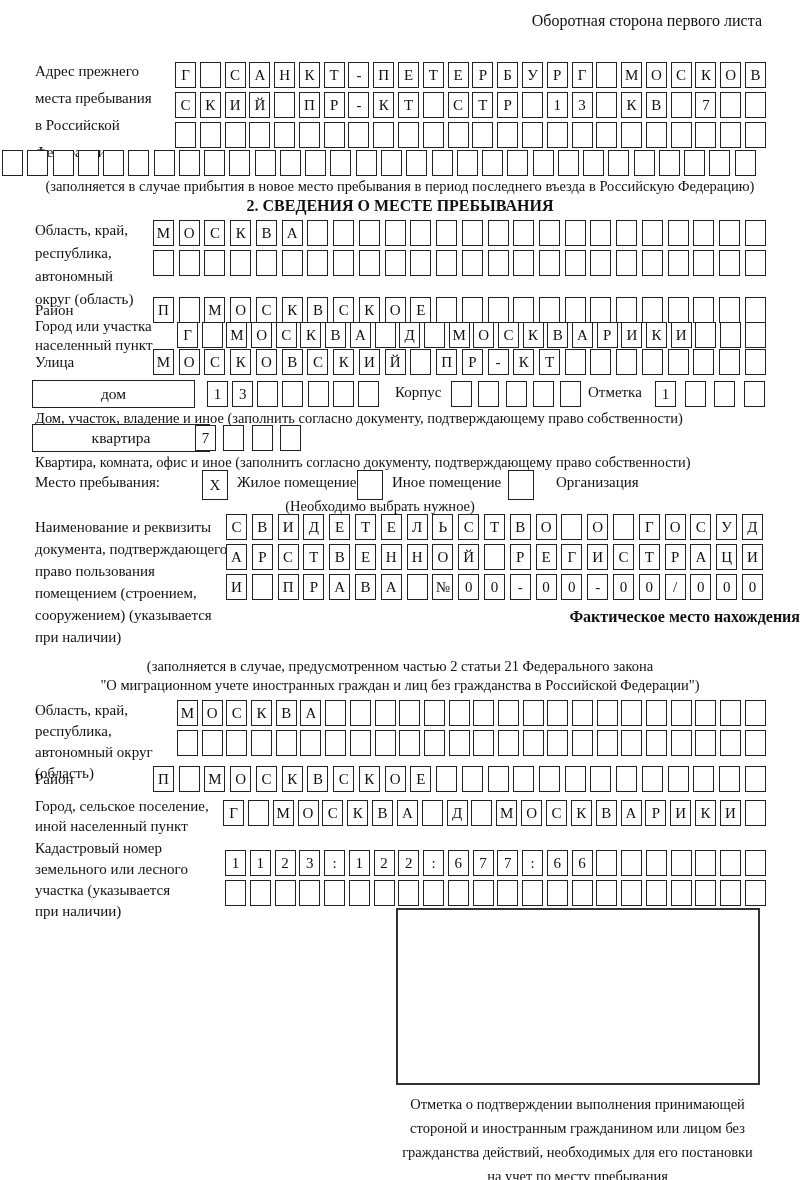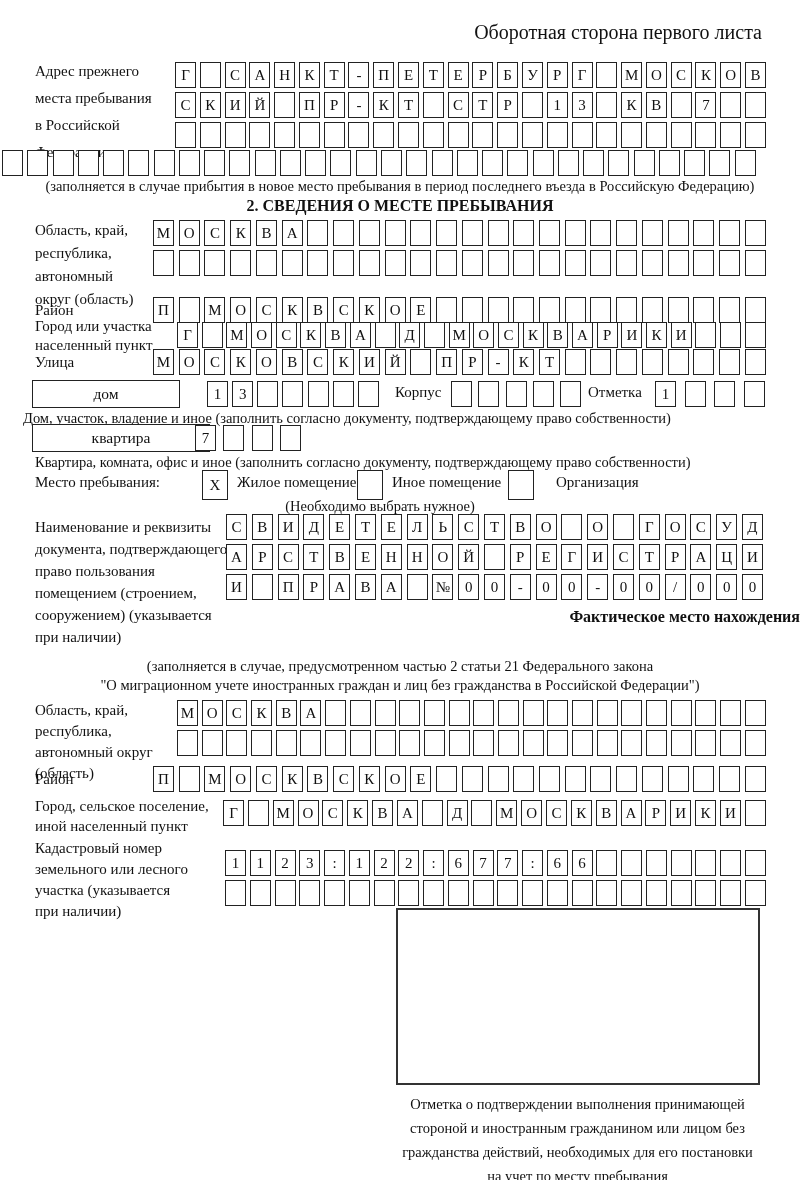--- a/index.html
+++ b/index.html
@@ -20,21 +20,21 @@
            display:flex;align-items:center;justify-content:center;font-size:15.5px;background:#fff;}
   .cb{position:absolute;width:26px;height:30px;border:1.5px solid #222;box-sizing:border-box;
       display:flex;align-items:center;justify-content:center;font-size:15px;background:#fff;}
   .stamp-box{position:absolute;border:2px solid #333;box-sizing:border-box;background:#fff;}
 </style>
 </head>
 <body>
 
 <div class="page">
 
-  <div class="abs" style="top:21px;right:38px;font-size:20px;">Оборотная сторона первого листа</div>
+  <div class="abs" style="top:12px;right:38px;font-size:16px;">Оборотная сторона первого листа</div>
 
   <div class="label" style="left:35px;top:58px;">
     <div>Адрес прежнего</div>
     <div>места пребывания</div>
     <div>в Российской</div>
     <div>Федерации</div>
   </div>
   <div class="cellrow" style="left:175px;top:62px;width:591px;">
       <div class="cell">Г</div>
       <div class="cell"></div>
@@ -288,21 +288,21 @@
       <div class="cell"></div>
       <div class="cell"></div>
       <div class="cell"></div>
       <div class="cell"></div>
       <div class="cell"></div>
       <div class="cell"></div>
       <div class="cell"></div>
       <div class="cell"></div>
     </div>
 
-  <div class="formbox" style="left:32px;top:380px;width:148px;font-family:Liberation Serif, serif;">дом</div>
+  <div class="formbox" style="left:32px;top:380px;width:163px;font-family:Liberation Serif, serif;">дом</div>
   <div class="cellrow" style="left:207px;top:381px;width:172px;">
       <div class="cell">1</div>
       <div class="cell">3</div>
       <div class="cell"></div>
       <div class="cell"></div>
       <div class="cell"></div>
       <div class="cell"></div>
       <div class="cell"></div>
     </div>
   <div class="abs" style="left:395px;top:384px;font-size:15px;">Корпус</div>
@@ -313,21 +313,21 @@
       <div class="cell"></div>
       <div class="cell"></div>
     </div>
   <div class="abs" style="left:588px;top:384px;font-size:15px;">Отметка</div>
   <div class="cellrow" style="left:655px;top:381px;width:110px;">
       <div class="cell">1</div>
       <div class="cell"></div>
       <div class="cell"></div>
       <div class="cell"></div>
     </div>
-  <div class="caption" style="left:23px;top:410px;">Дом, участок, владение и иное (заполнить согласно документу, подтверждающему право собственности)</div>
+  <div class="caption" style="left:35px;top:410px;">Дом, участок, владение и иное (заполнить согласно документу, подтверждающему право собственности)</div>
 
   <div class="formbox" style="left:32px;top:424px;width:178px;">квартира</div>
   <div class="cellrow" style="left:195px;top:425px;width:106px;">
       <div class="cell">7</div>
       <div class="cell"></div>
       <div class="cell"></div>
       <div class="cell"></div>
     </div>
   <div class="caption" style="left:35px;top:454px;">Квартира, комната, офис и иное (заполнить согласно документу, подтверждающему право собственности)</div>
 

